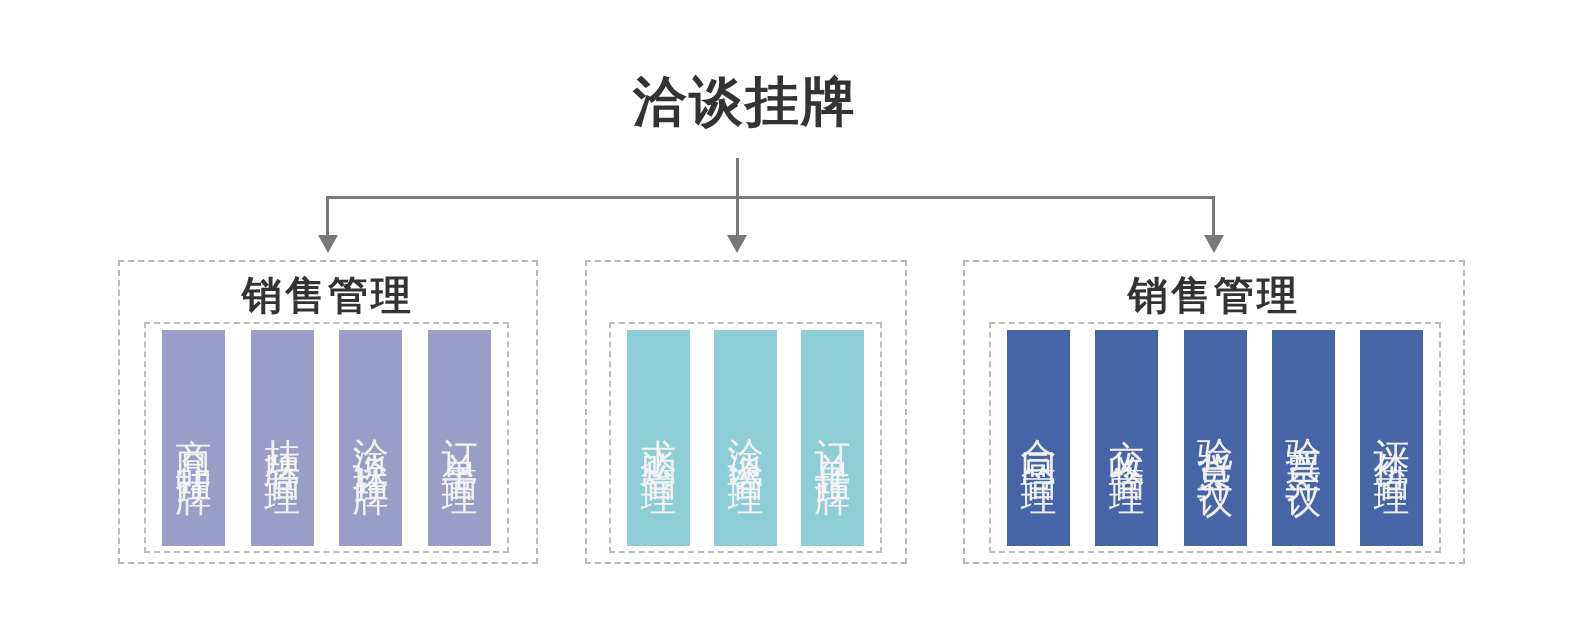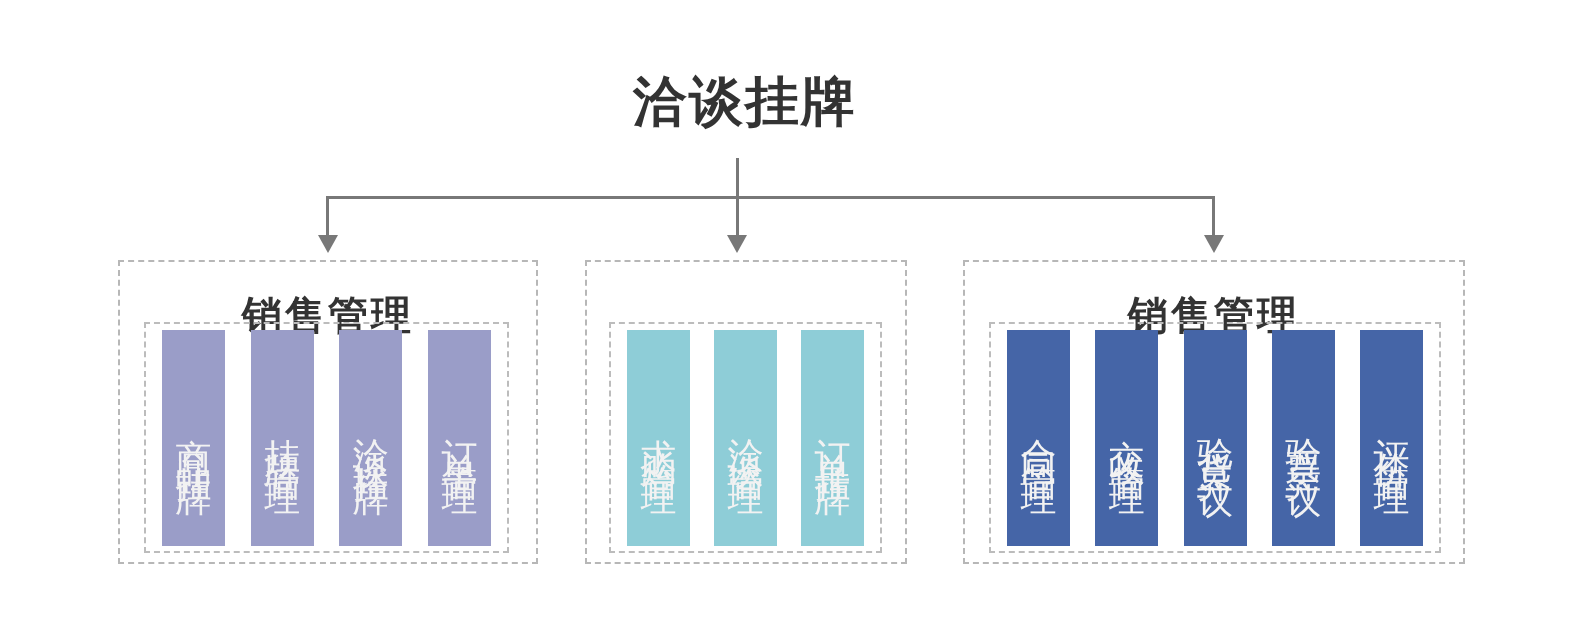--- a/index.html
+++ b/index.html
@@ -59,21 +59,20 @@
 
   .group-header {
     position: absolute;
     top: 6px; left: 0; right: 0;
     text-align: center;
     font-size: 40px;
     font-weight: bold;
     color: #333333;
     letter-spacing: 3px;
     white-space: nowrap;
-    margin-top: 20px;
   }
 
   .inner-box {
     position: absolute;
     top: 60px;
     bottom: 9px;
     border: 2px dashed #bcbcbc;
     box-sizing: border-box;
     display: flex;
     align-items: center;

